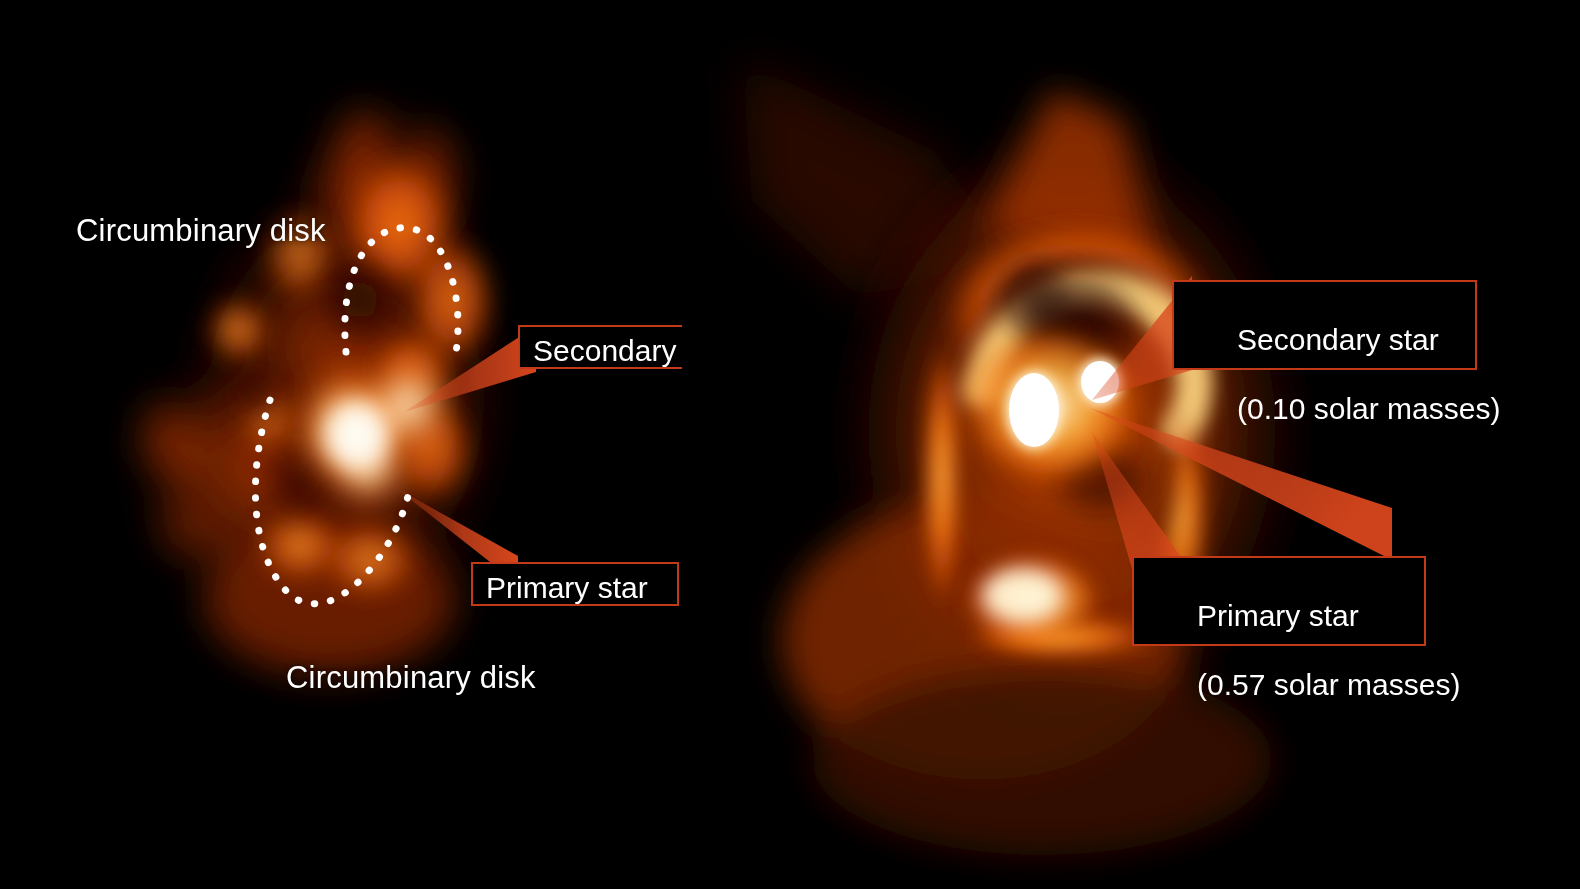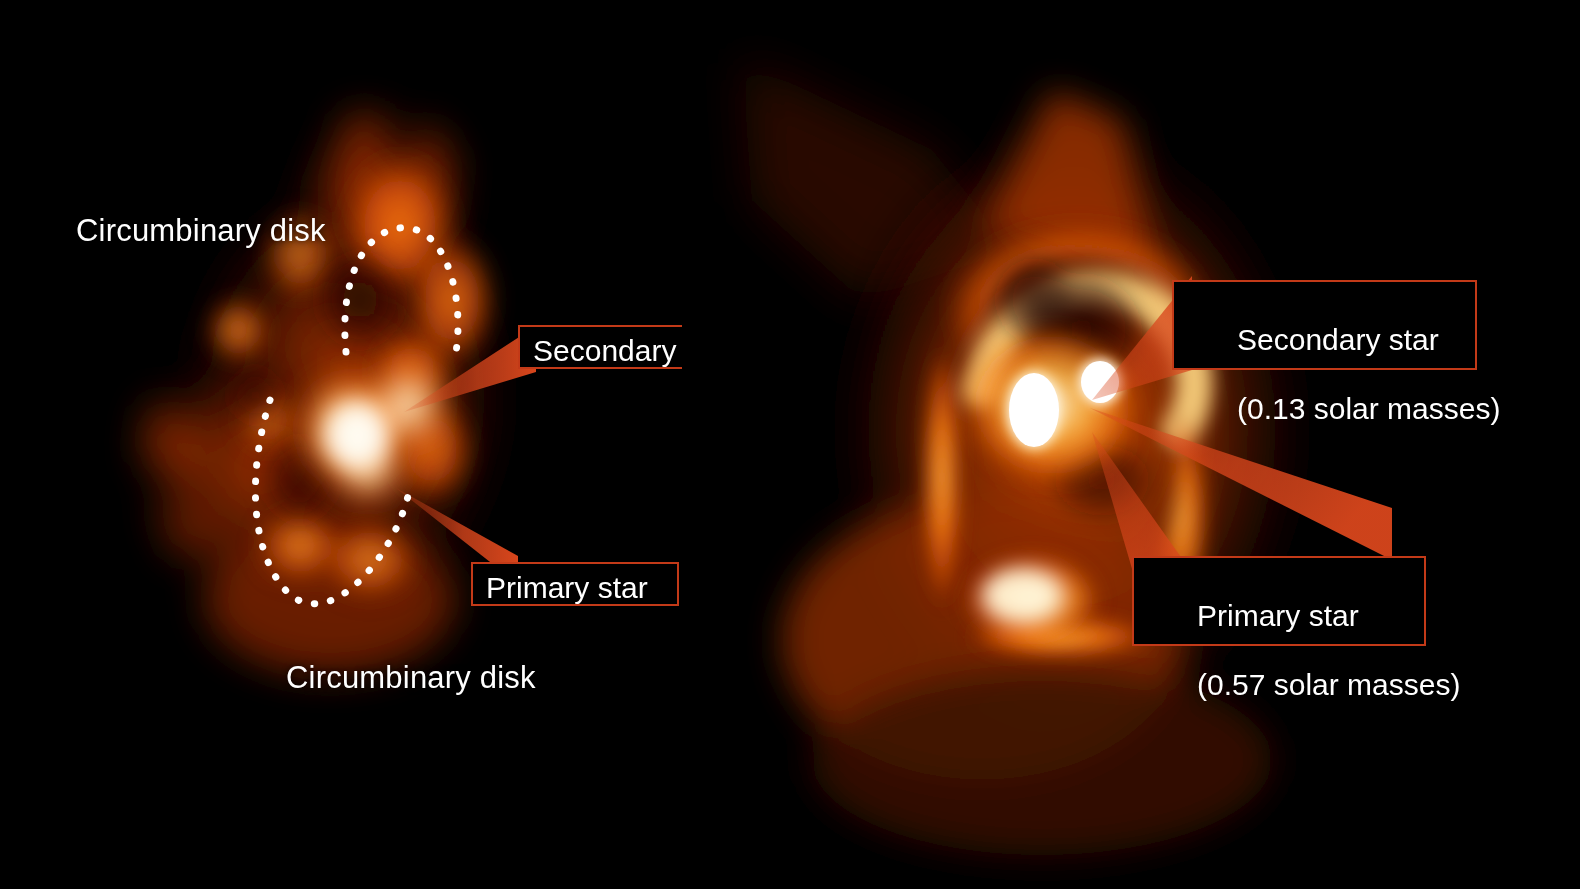--- a/index.html
+++ b/index.html
@@ -334,21 +334,21 @@
             <stop offset="60%" stop-color="#d8461c" stop-opacity=".7"></stop>
             <stop offset="100%" stop-color="#d8461c" stop-opacity=".9"></stop>
           </linearGradient>
         </defs>
         <path d="M58,2 L196,196 L120,214 Z" fill="url(#wgR3)"></path>
       </svg>
     </div>
 
     <div class="callout two-line" style="left:490px;top:280px;width:305px;height:90px;">
       <span>Secondary star</span><br>
-      <span>(0.13 solar masses)</span>
+      <span>(0.10 solar masses)</span>
     </div>
 
     <div class="callout two-line" style="left:450px;top:556px;width:294px;height:90px;">
       <span>Primary star</span><br>
       <span>(0.57 solar masses)</span>
     </div>
   </div>
 
 </div>
 

